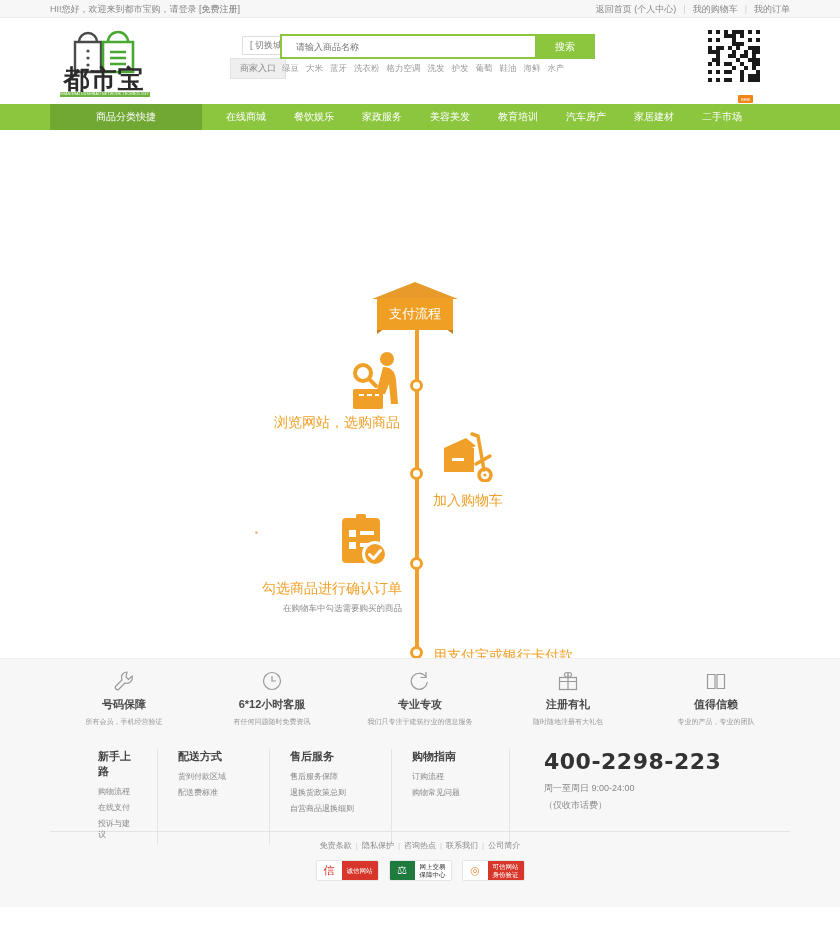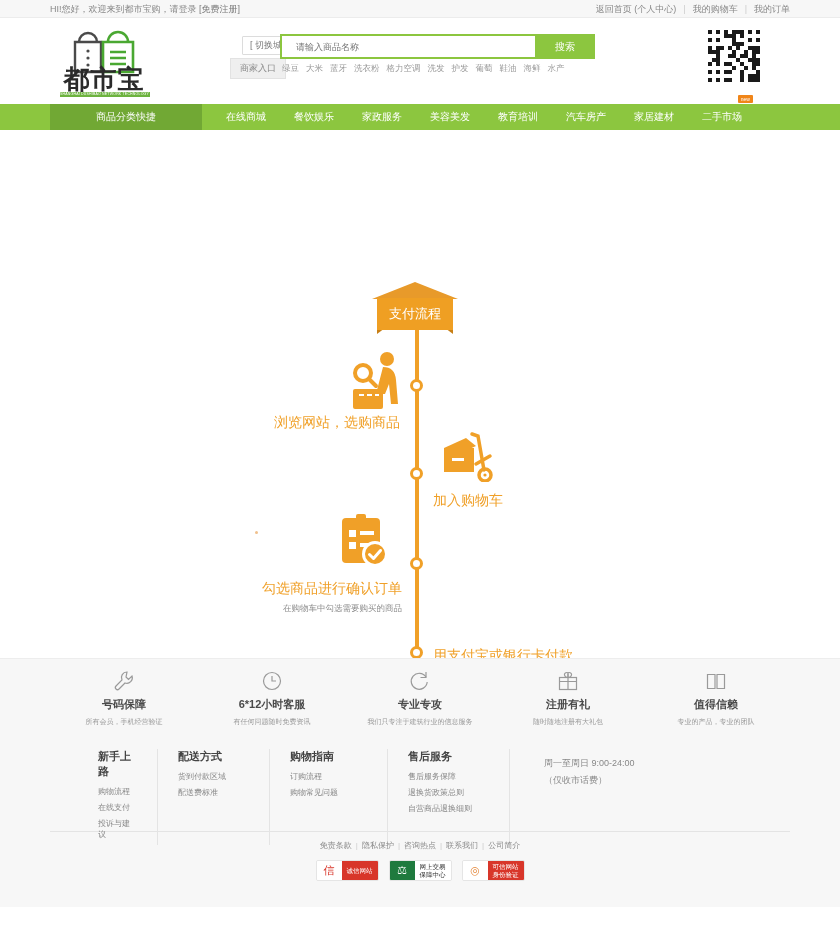--- a/index.html
+++ b/index.html
@@ -557,32 +557,33 @@
           <h4>新手上路</h4>
           <a href="#">购物流程</a>
           <a href="#">在线支付</a>
           <a href="#">投诉与建议</a>
         </div>
         <div class="fcol c2">
           <h4>配送方式</h4>
           <a href="#">货到付款区域</a>
           <a href="#">配送费标准</a>
         </div>
-        <div class="fcol c3">
-          <h4>购物指南</h4>
-          <a href="#">订购流程</a>
-          <a href="#">购物常见问题</a>
-        </div>
         <div class="fcol c4">
           <h4>售后服务</h4>
           <a href="#">售后服务保障</a>
           <a href="#">退换货政策总则</a>
           <a href="#">自营商品退换细则</a>
         </div>
+        <div class="fcol c3">
+          <h4>购物指南</h4>
+          <a href="#">订购流程</a>
+          <a href="#">购物常见问题</a>
+        </div>
         <div class="fcol c5">
+          <div class="phone">400-2298-223</div>
           <div class="phone-time">周一至周日 9:00-24:00</div>
           <div class="phone-note">（仅收市话费）</div>
         </div>
       </div>
   </div>
 
   <div class="bottom-wrap">
     <div class="bottom-inner">
       <div class="bot-links" id="bot-links"><a href="#">免责条款</a><span class="sep">|</span><a href="#">隐私保护</a><span class="sep">|</span><a href="#">咨询热点</a><span class="sep">|</span><a href="#">联系我们</a><span class="sep">|</span><a href="#">公司简介</a></div>
       <div class="badges" id="badges">

